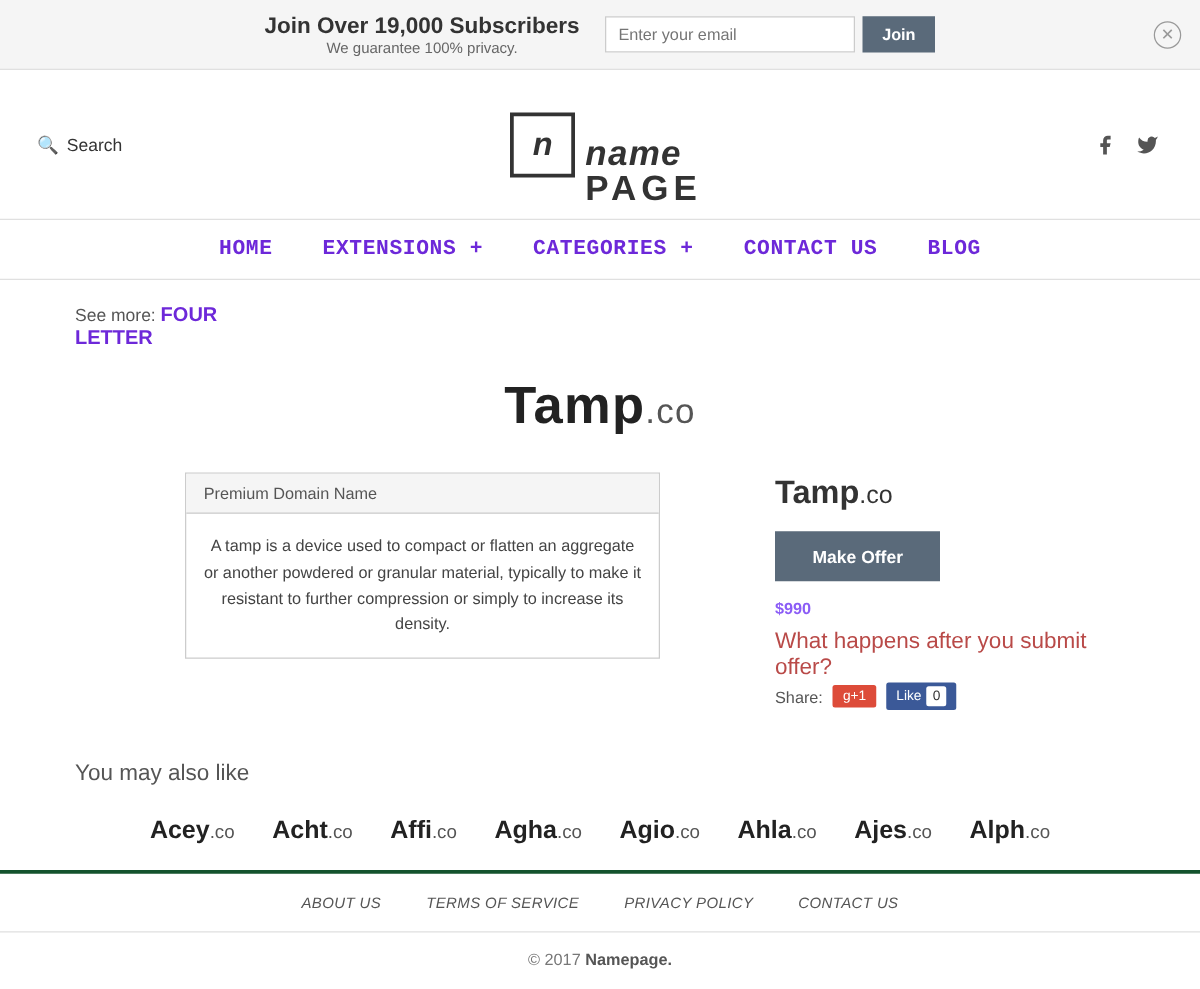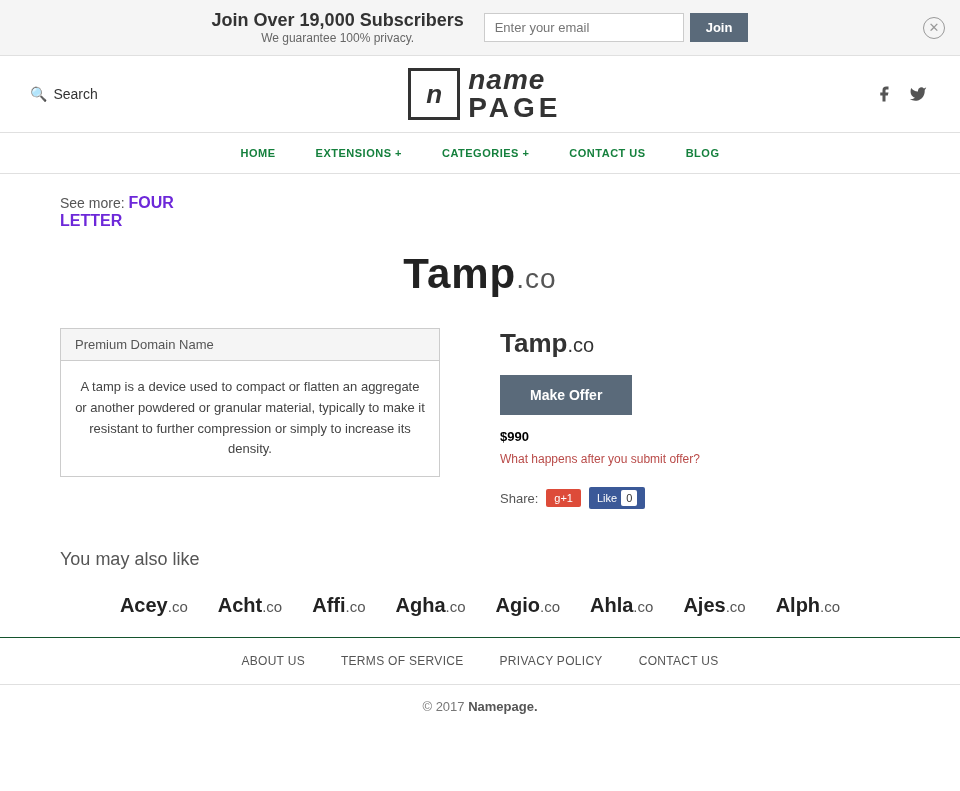--- a/index.html
+++ b/index.html
@@ -130,27 +130,28 @@
     .nav {
       display: flex;
       align-items: center;
       justify-content: center;
       gap: 40px;
       padding: 14px 0;
       border-bottom: 1px solid #e0e0e0;
       background: #fff;
     }
     .nav-item {
-      font-size: 11px;
-      font-weight: bold;
-      color: #15803d;
+      font-size: 17px;
+      font-weight: bold;
+      color: #6d28d9;
       cursor: pointer;
       text-transform: uppercase;
       letter-spacing: 0.5px;
       text-decoration: none;
+      font-family: Liberation Mono, monospace;
     }
 
     
     .content {
       max-width: 900px;
       margin: 0 auto;
       padding: 20px 30px;
     }
 
     .see-more {
@@ -177,23 +178,24 @@
     }
     .domain-title .domain-name-large .tld {
       font-weight: normal;
       font-size: 28px;
       color: #555;
     }
 
     
     .domain-section {
       display: flex;
-      gap: 60px;
+      gap: 92px;
       align-items: flex-start;
       margin-bottom: 40px;
+      justify-content: flex-end;
     }
 
     .domain-description-box {
       flex: 1;
       border: 1px solid #ccc;
       padding: 0;
       max-width: 380px;
     }
     .domain-description-box .box-header {
       background: #f5f5f5;
@@ -242,31 +244,31 @@
       display: flex;
       align-items: center;
       gap: 4px;
     }
     .offer-info .arrow {
       color: #b94a48;
       font-size: 14px;
     }
     .offer-price {
       font-size: 13px;
-      color: #000000;
+      color: #8b5cf6;
       font-weight: bold;
       margin-bottom: 8px;
     }
     .offer-link {
-      font-size: 12px;
+      font-size: 18px;
       color: #b94a48;
       cursor: pointer;
       text-decoration: none;
       display: block;
-      margin-bottom: 21px;
+      margin-bottom: 2px;
     }
     .share-row {
       display: flex;
       align-items: center;
       gap: 8px;
       font-size: 13px;
       color: #555;
     }
     .g-plus-btn {
       background: #dd4b39;
@@ -322,22 +324,23 @@
     .also-like-domain .tld {
       font-weight: normal;
       font-size: 15px;
       color: #555;
     }
     .footer-links {
       display: flex;
       justify-content: center;
       gap: 36px;
       padding: 16px 0;
-      border-top: 1px solid #14532d;
+      border-top: 3px solid #14532d;
       border-bottom: 1px solid #e0e0e0;
+      font-style: italic;
     }
     .footer-link {
       font-size: 12px;
       color: #555;
       cursor: pointer;
       text-transform: uppercase;
       letter-spacing: 0.3px;
     }
     .footer-copy {
       text-align: center;
@@ -368,21 +371,21 @@
 <div class="header">
   <div class="header-search">
     <span class="search-icon-sym">🔍</span>
     <span>Search</span>
   </div>
   <div class="header-logo">
     <div class="logo-box">
       <span style="font-style:italic;font-size:26px;">n</span>
     </div>
     <div class="logo-text-right">
-      <span class="logo-name" style="">name</span>
+      <span class="logo-name" style="margin-top:43px;">name</span>
       <span class="logo-page">PAGE</span>
     </div>
   </div>
   <div class="header-social">
     <div class="social-icon">
       <svg width="18" height="18" viewBox="0 0 24 24" fill="#555">
           <path d="M18 2h-3a5 5 0 0 0-5 5v3H7v4h3v8h4v-8h3l1-4h-4V7a1 1 0 0 1 1-1h3z"></path>
         </svg>
     </div>
     <div class="social-icon">

